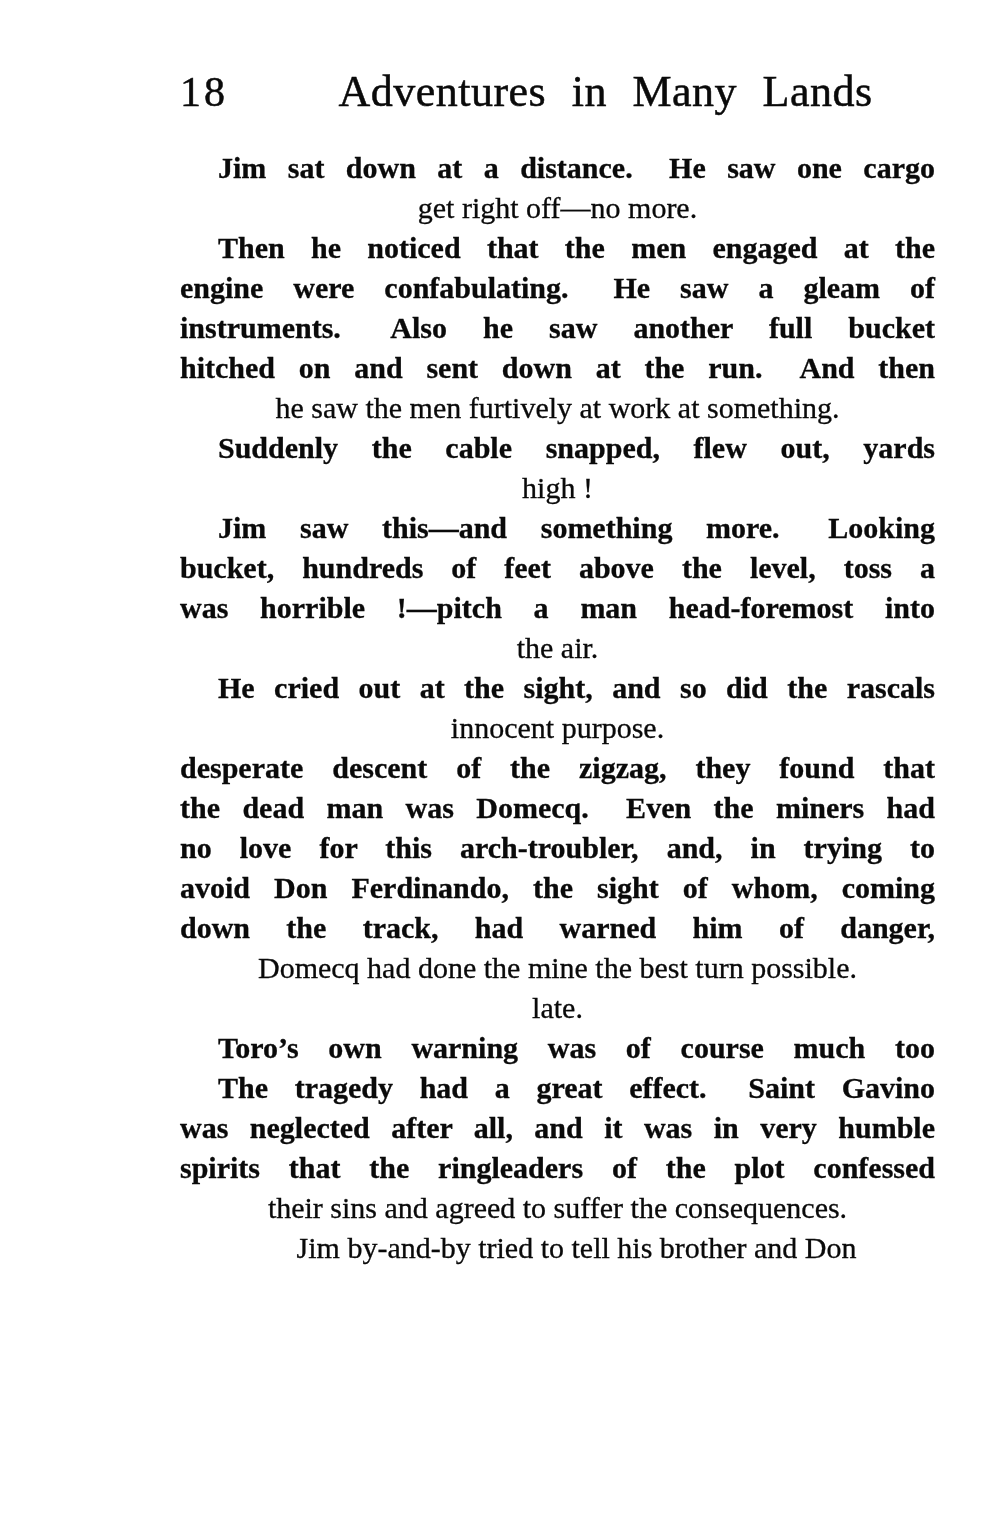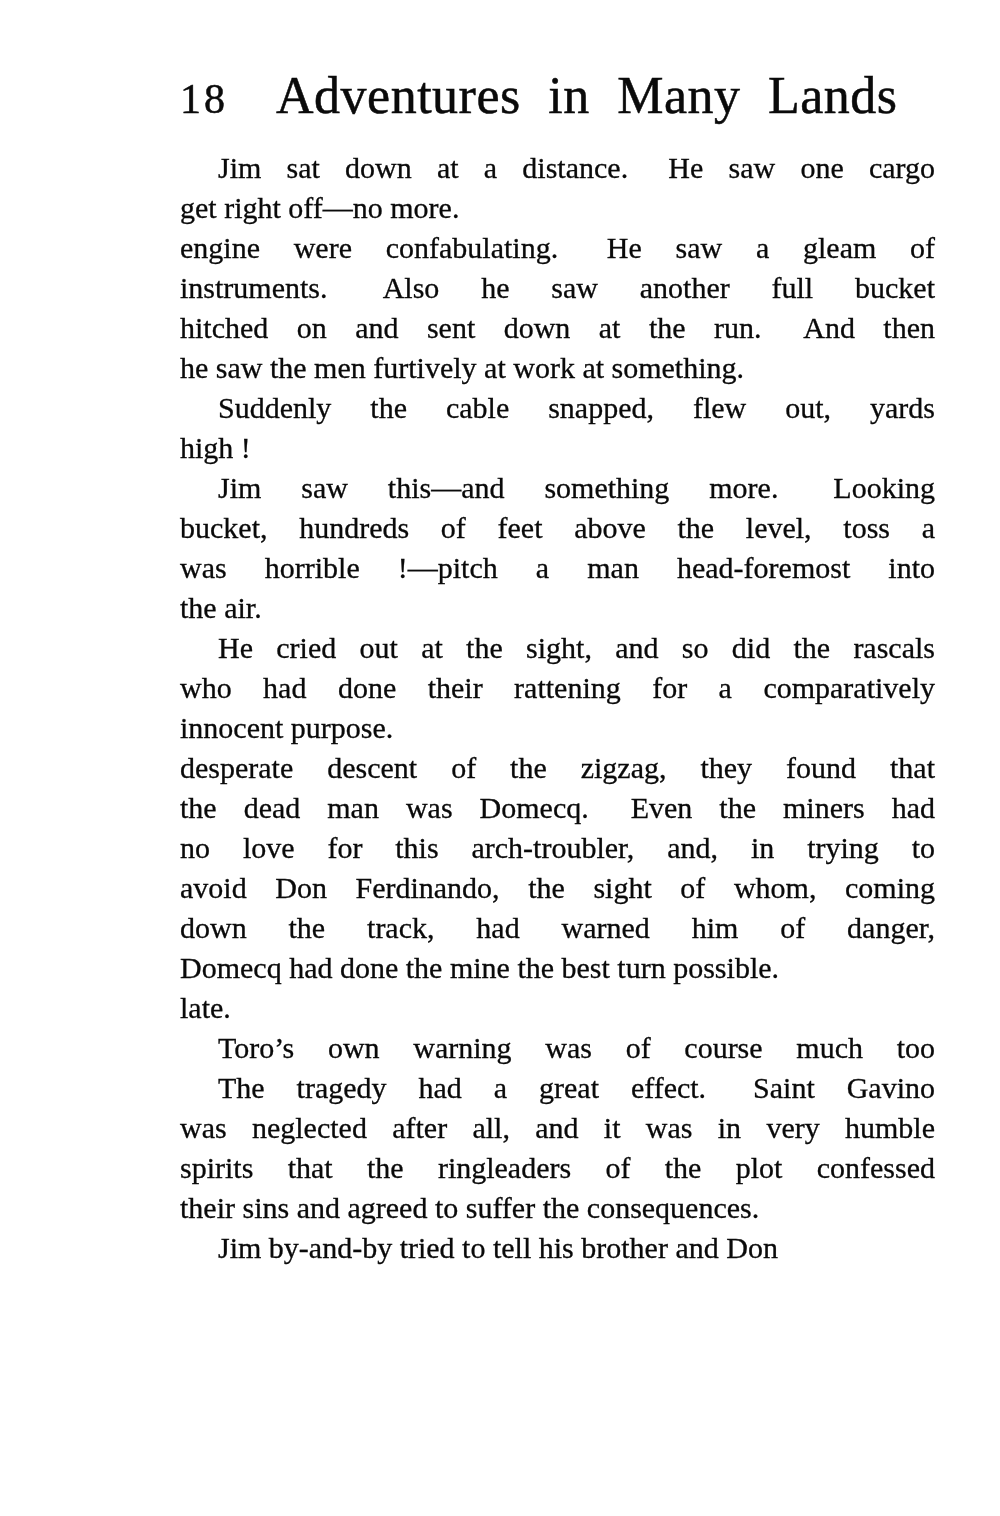--- a/index.html
+++ b/index.html
@@ -26,82 +26,83 @@
     line-height: 1;
     -webkit-text-stroke: 0.5px currentColor;
   }
   .page-number {
     font-size: 42px;
     width: 96px;
     letter-spacing: 3px;
   }
   .title {
     flex: 1;
-    text-align: left;
-    font-size: 52px;
+    text-align: center;
+    font-size: 44px;
     word-spacing: 14px;
     letter-spacing: 0.5px;
     white-space: nowrap;
   }
   .body-text {
     position: absolute;
     top: 148px;
     left: 180px;
     width: 755px;
     font-size: 30px;
     line-height: 40px;
     -webkit-text-stroke: 0.3px currentColor;
   }
   .paragraph {
     margin: 0;
   }
   .line {
-    text-align: left;
+    text-align: center;
     white-space: normal;
   }
   .line.jline {
     text-align: justify;
     text-align-last: justify;
+    font-weight: bold;
   }
   .line.indent {
     text-indent: 38px;
   }
 </style>
 </head>
 <body>
 
 <div class="page">
   <div class="header">
     <div class="page-number">18</div>
     <div class="title">Adventures in Many Lands</div>
   </div>
   <div class="body-text">
       <div class="paragraph">
         <div class="line indent jline">Jim sat down at a distance.  He saw one cargo</div>
         <div class="line">get right off—no more.</div>
       </div>
       <div class="paragraph">
+        <div class="line indent jline">Then he noticed that the men engaged at the</div>
         <div class="line jline">engine were confabulating.  He saw a gleam of</div>
         <div class="line jline">instruments.  Also he saw another full bucket</div>
         <div class="line jline">hitched on and sent down at the run.  And then</div>
         <div class="line">he saw the men furtively at work at something.</div>
       </div>
       <div class="paragraph">
         <div class="line indent jline">Suddenly the cable snapped, flew out, yards</div>
         <div class="line">high !</div>
       </div>
       <div class="paragraph">
         <div class="line indent jline">Jim saw this—and something more.  Looking</div>
         <div class="line jline">bucket, hundreds of feet above the level, toss a</div>
         <div class="line jline">was horrible !—pitch a man head-foremost into</div>
         <div class="line">the air.</div>
       </div>
       <div class="paragraph">
         <div class="line indent jline">He cried out at the sight, and so did the rascals</div>
-        <div class="line jline">who had done their rattening for a comparatively</div>
         <div class="line">innocent purpose.</div>
       </div>
       <div class="paragraph">
         <div class="line jline">desperate descent of the zigzag, they found that</div>
         <div class="line jline">the dead man was Domecq.  Even the miners had</div>
         <div class="line jline">no love for this arch-troubler, and, in trying to</div>
         <div class="line jline">avoid Don Ferdinando, the sight of whom, coming</div>
         <div class="line jline">down the track, had warned him of danger,</div>
         <div class="line">Domecq had done the mine the best turn possible.</div>
       </div>

